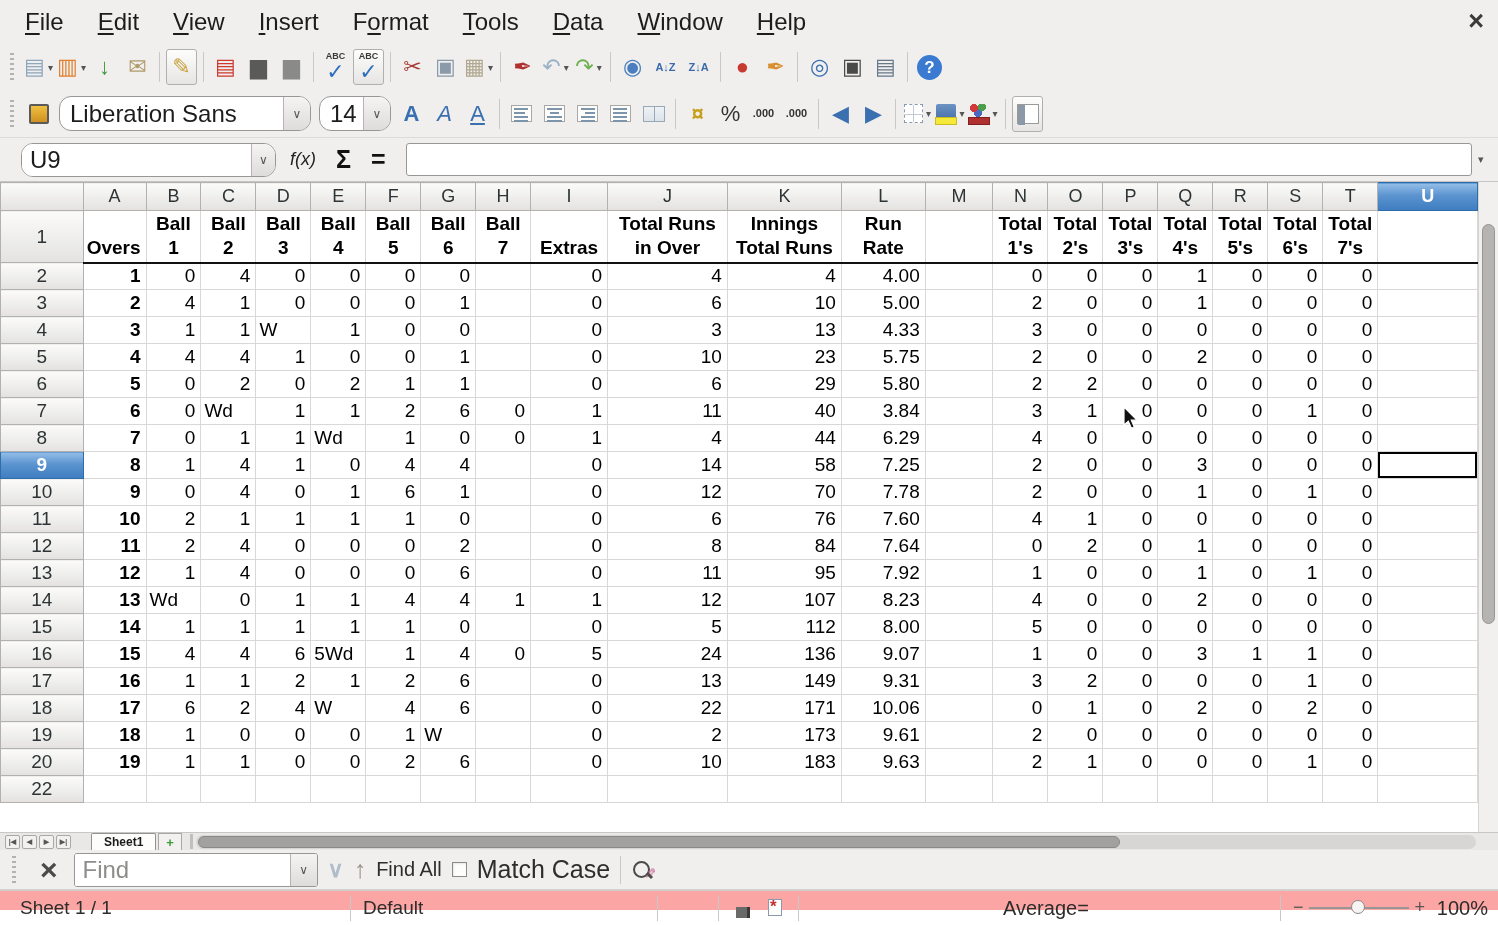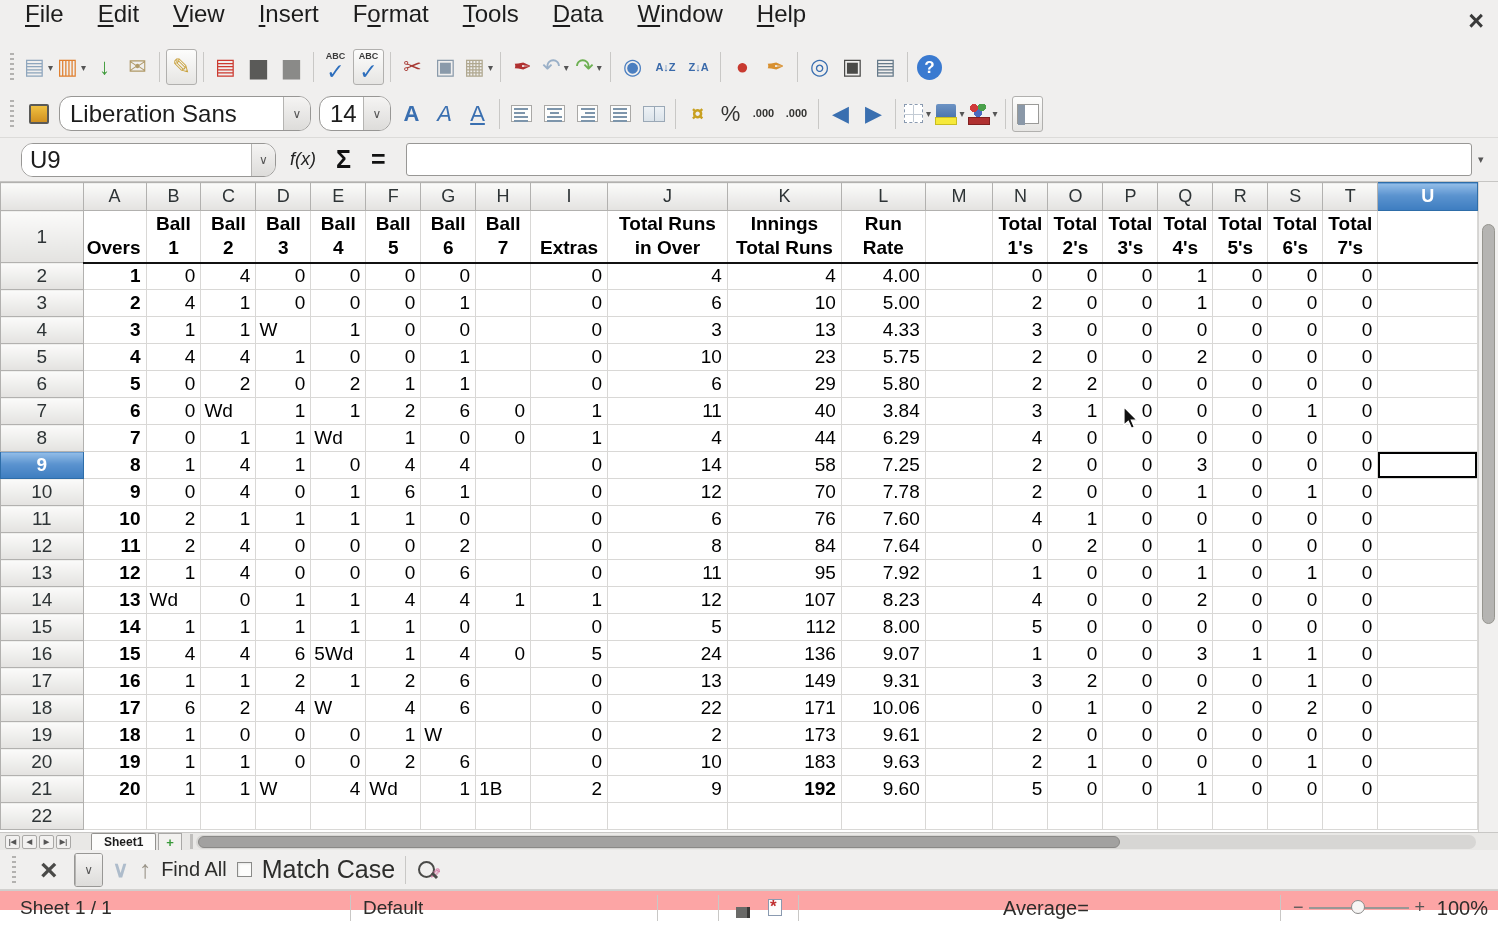--- a/index.html
+++ b/index.html
@@ -1,19 +1,19 @@
 <!DOCTYPE html>
 <html><head>
 <meta charset="utf-8">
 <style>
   *{box-sizing:border-box;margin:0;padding:0}
   html,body{width:1498px;height:925px;overflow:hidden}
   body{position:relative;background:#fff;font-family:"Liberation Sans",sans-serif;color:#1c1c1c}
   
-  .menubar{position:absolute;top:0;left:0;right:0;height:44px;background:#f0efee;display:flex;align-items:flex-start;padding-left:8px;font-size:24px}
+  .menubar{position:absolute;top:0;left:0;right:0;height:44px;background:#f0efee;display:flex;align-items:center;padding-left:8px;font-size:24px}
   .menu-item{padding:0 17px;cursor:default;white-space:nowrap}
   .menu-item u{text-underline-offset:3px}
   .win-close{position:absolute;right:8px;top:2px;font-size:27px;font-weight:bold;color:#3a3a3a;line-height:38px;padding:0 6px}
   
   .toolbar{position:absolute;left:0;right:0;background:#f0efee;display:flex;align-items:center}
   .toolbar1{top:44px;height:46px}
   .toolbar2{top:90px;height:48px;border-bottom:1px solid #dcdbd9}
   .grip{width:4px;height:28px;margin:0 8px 0 10px;background:repeating-linear-gradient(180deg,#b3b2b0 0 2px,transparent 2px 5px)}
   .ticons{display:flex;align-items:center}
   .tbtn{display:inline-flex;align-items:center;justify-content:center;min-width:31px;height:36px;margin:0 1px;border-radius:3px;position:relative}
@@ -920,44 +920,20 @@
           <td class="cell num">2</td>
           <td class="cell num">1</td>
           <td class="cell num">0</td>
           <td class="cell num">0</td>
           <td class="cell num">0</td>
           <td class="cell num">1</td>
           <td class="cell num">0</td>
           <td class="cell txt"></td>
         </tr>
         <tr class="drow">
-          <td class="hdr rowhdr">21</td>
-          <td class="cell num b">20</td>
-          <td class="cell num">1</td>
-          <td class="cell num">1</td>
-          <td class="cell txt">W</td>
-          <td class="cell num">4</td>
-          <td class="cell txt">Wd</td>
-          <td class="cell num">1</td>
-          <td class="cell txt">1B</td>
-          <td class="cell num">2</td>
-          <td class="cell num">9</td>
-          <td class="cell num b">192</td>
-          <td class="cell num">9.60</td>
-          <td class="cell txt"></td>
-          <td class="cell num">5</td>
-          <td class="cell num">0</td>
-          <td class="cell num">0</td>
-          <td class="cell num">1</td>
-          <td class="cell num">0</td>
-          <td class="cell num">0</td>
-          <td class="cell num">0</td>
-          <td class="cell txt"></td>
-        </tr>
-        <tr class="drow">
           <td class="hdr rowhdr">22</td>
           <td class="cell"></td>
           <td class="cell"></td>
           <td class="cell"></td>
           <td class="cell"></td>
           <td class="cell"></td>
           <td class="cell"></td>
           <td class="cell"></td>
           <td class="cell"></td>
           <td class="cell"></td>
@@ -1002,20 +978,21 @@
   <span class="tabdivider"></span>
   <div class="hscroll">
     <div class="hthumb"></div>
   </div>
 </div>
 
 <div class="findbar">
   <span class="grip" style="margin-left:6px"></span>
   <span class="fb-close">×</span>
   <span class="fb-inputwrap">
+    <input placeholder="Find" style="">
     <span class="fb-dd">∨</span>
   </span>
   <span class="fb-next">∨</span>
   <span class="fb-prev">↑</span>
   <span class="fb-findall">Find All</span>
   <span class="cb"></span>
   <span class="fb-matchcase">Match Case</span>
   <span class="fb-sep"></span>
   <span class="frics">
       <span class="pencil">✎</span>

